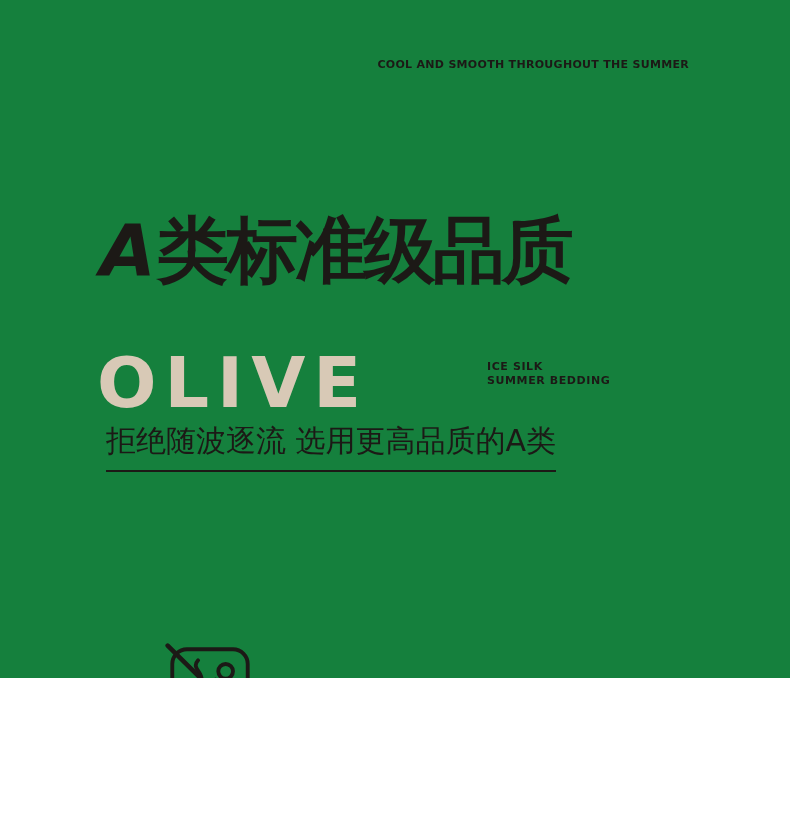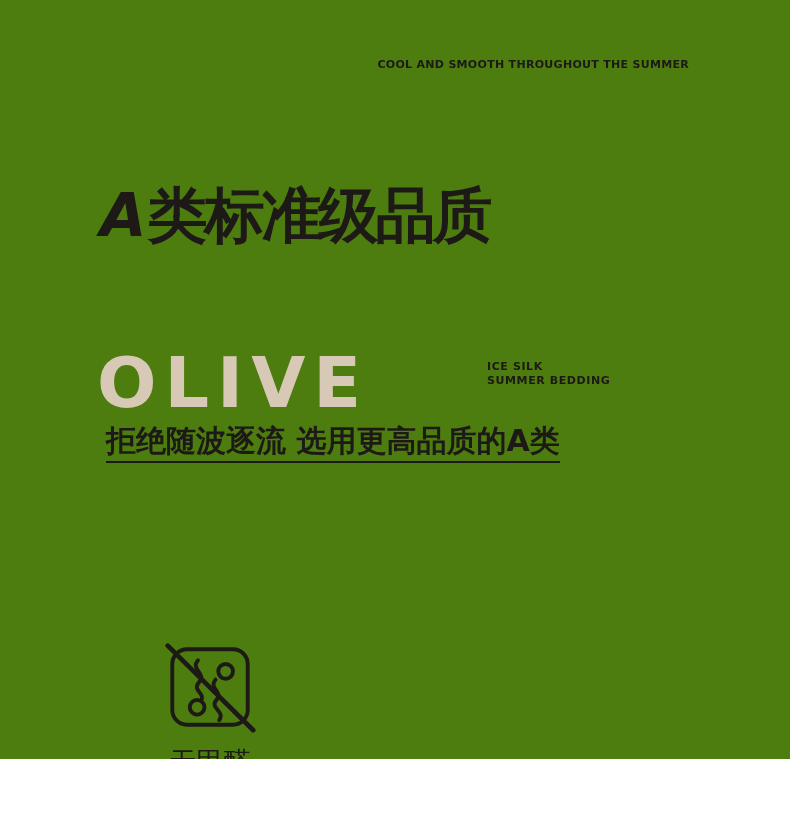--- a/index.html
+++ b/index.html
@@ -1,40 +1,40 @@
 <!DOCTYPE html>
 <html><head>
 <meta charset="utf-8">
 <style>
   html, body { margin: 0; padding: 0; }
   .canvas {
     position: relative;
     width: 790px;
-    height: 759px;
-    background: #4d7c0f;
+    height: 678px;
+    background: #15803d;
     color: #1c1916;
     font-family: "DejaVu Sans", "Liberation Sans", sans-serif;
     overflow: hidden;
   }
 
   .tagline {
     position: absolute;
     top: 58px;
     right: 101px;
     font-size: 11px;
     font-weight: 800;
     letter-spacing: 0.3px;
     white-space: nowrap;
   }
 
   .title {
     position: absolute;
     left: 100px;
-    top: 180px;
-    font-size: 60px;
+    top: 208px;
+    font-size: 72px;
     font-weight: 900;
     letter-spacing: -3px;
     line-height: 1.18;
     white-space: nowrap;
   }
   .title .title-a {
     font-style: italic;
     display: inline-block;
     margin-right: 4px;
   }
@@ -68,22 +68,21 @@
     top: 426px;
     font-size: 30px;
     font-weight: 500;
     line-height: 1;
     white-space: nowrap;
   }
   .desc-line { margin-bottom: 10px; }
   .desc-line > span {
     display: inline-block;
     border-bottom: 2px solid #1c1916;
-    padding-bottom: 5px;
-    font-weight: bold;
+    padding-bottom: 14px;
   }
 
   .features {
     position: absolute;
     left: 0;
     top: 641px;
     width: 100%;
     height: 140px;
   }
   .feature {

